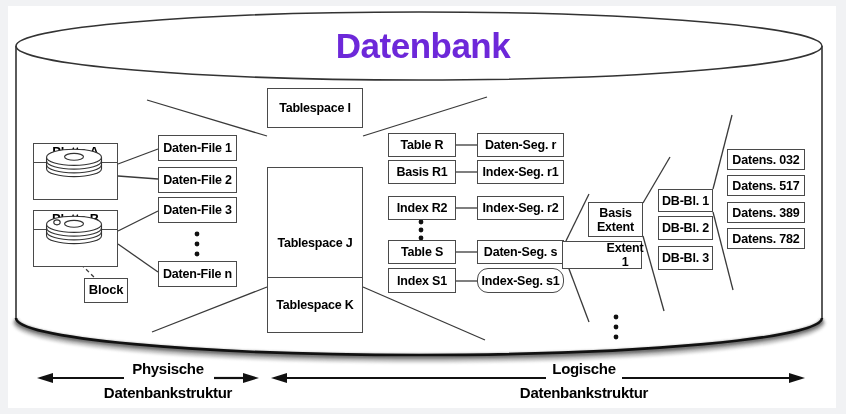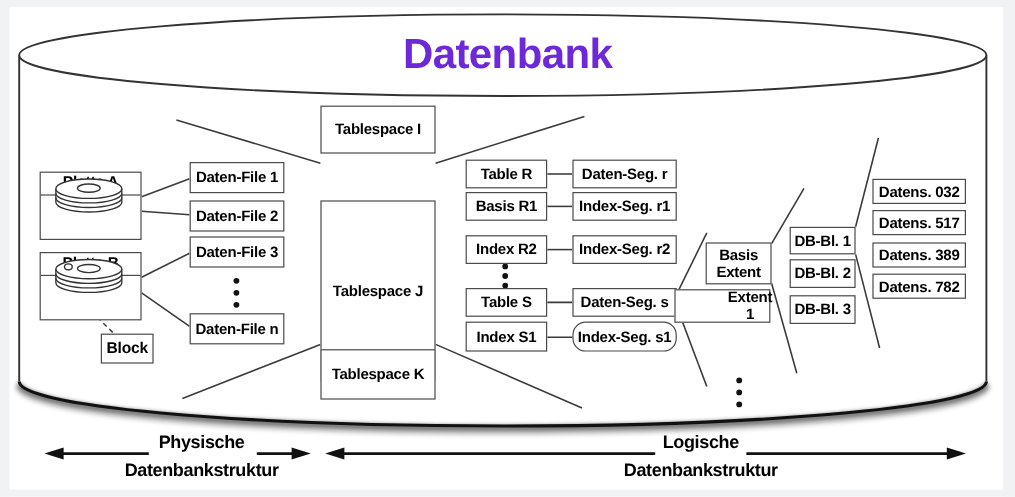--- a/index.html
+++ b/index.html
@@ -133,21 +133,21 @@
 
   <div class="box" style="left:84px;top:278px;width:44px;height:25px;font-size:13px;">Block</div>
 
   <div class="box" style="left:158px;top:135px;width:79px;height:26px;">Daten-File 1</div>
   <div class="box" style="left:158px;top:167px;width:79px;height:26px;">Daten-File 2</div>
   <div class="box" style="left:158px;top:197px;width:79px;height:26px;">Daten-File 3</div>
   <div class="box" style="left:158px;top:261px;width:79px;height:26px;">Daten-File n</div>
 
   <div class="box" style="left:267px;top:88px;width:96px;height:40px;">Tablespace I</div>
   <div class="box" style="left:267px;top:136px;width:96px;height:151px;margin-top:31px;">Tablespace J</div>
-  <div class="box" style="left:267px;top:291px;width:96px;height:42px;">Tablespace K</div>
+  <div class="box" style="left:267px;top:277px;width:96px;height:56px;">Tablespace K</div>
 
   <div class="box" style="left:388px;top:133px;width:68px;height:24px;">Table R</div>
   <div class="box" style="left:388px;top:160px;width:68px;height:24px;">Basis R1</div>
   <div class="box" style="left:388px;top:196px;width:68px;height:24px;">Index R2</div>
   <div class="box" style="left:388px;top:240px;width:68px;height:24px;">Table S</div>
   <div class="box" style="left:388px;top:268px;width:68px;height:25px;">Index S1</div>
 
   <div class="box" style="left:477px;top:133px;width:87px;height:24px;">Daten-Seg. r</div>
   <div class="box" style="left:477px;top:160px;width:87px;height:24px;">Index-Seg. r1</div>
   <div class="box" style="left:477px;top:196px;width:87px;height:24px;">Index-Seg. r2</div>

